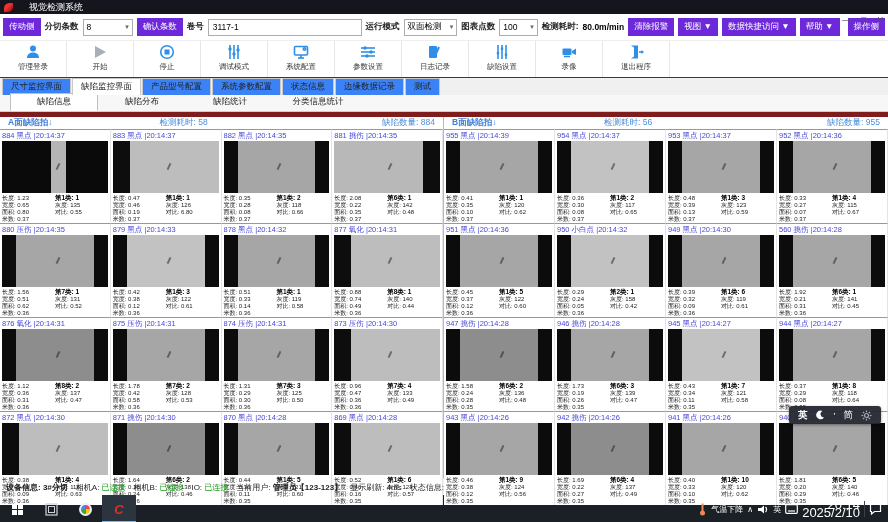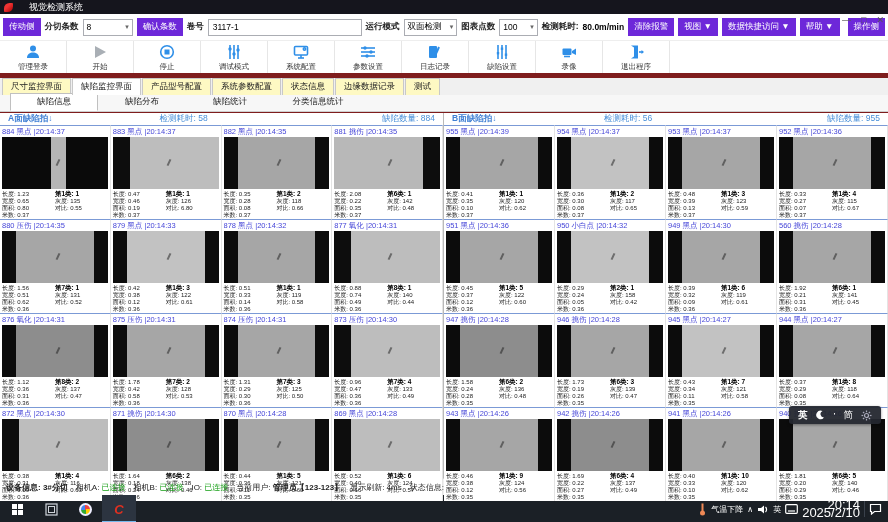--- a/index.html
+++ b/index.html
@@ -15,38 +15,38 @@
   .toolbar1 { height:27px; background:#fff; display:flex; align-items:center; gap:4px; padding:0 3px; font-size:8.5px; border-bottom:1px solid #eee; }
   .btn-blue { background:#6d28d9; color:#fff; padding:3px 6px; border-radius:0; white-space:nowrap; cursor:pointer; }
   .tb-label { font-weight:bold; color:#222; white-space:nowrap; }
   .combo { border:1px solid #abadb3; background:#fff; height:17px; display:flex; align-items:center; justify-content:space-between; padding:0 3px; gap:4px; }
   .combo .arr { color:#666; font-size:7px; }
   .textbox { border:1px solid #abadb3; height:17px; padding:0 4px; font-size:8.5px; width:180px; font-family:"Liberation Sans",sans-serif; }
   .speed-val { font-weight:bold; white-space:nowrap; }
   .spacer { flex:1; }
 
   
-  .toolbar2 { height:37px; background:#fff; display:flex; align-items:stretch; border-bottom:5px solid #7f1d1d; }
+  .toolbar2 { height:37px; background:#fff; display:flex; align-items:stretch; border-bottom:1px solid #7f1d1d; }
   .action { width:67px; display:flex; flex-direction:column; align-items:center; justify-content:flex-start; padding-top:2px; border-right:1px solid #e6e6e6; cursor:pointer; }
   .action .ic { height:18px; display:flex; align-items:center; justify-content:center; }
   .action .lbl { font-size:7.5px; color:#333; margin-top:1px; white-space:nowrap; }
   .action svg { stroke:#2f8fe8; fill:none; stroke-width:1.6; }
   .action svg .fillb { fill:#2f8fe8; stroke:none; }
   .action svg .fillg { fill:#a9afb5; stroke:none; }
 
   
   .tabs { height:17px; background:#f0f0f0; display:flex; align-items:flex-end; padding-left:2px; font-size:8.5px; }
-  .tab { padding:2px 8px 2px; border:1px solid #c8c8c8; border-bottom:none; background:#fef9c3; color:#222; margin-right:1px; cursor:pointer; white-space:nowrap; }
+  .tab { padding:2px 8px 2px; border:1px solid #c8c8c8; border-bottom:none; background:#3b82f6; color:#222; margin-right:1px; cursor:pointer; white-space:nowrap; }
   .tab.active { background:#fff; position:relative; }
   .subtabs { height:17px; background:#f7f7f7; display:flex; align-items:flex-end; padding-left:10px; font-size:8.5px; border-bottom:1px solid #cfcfcf; }
   .subtab { width:88px; text-align:center; padding:2px 0; border:1px solid transparent; color:#222; cursor:pointer; white-space:nowrap; }
   .subtab.active { background:#fff; border-color:#c0c0c0; border-bottom-color:#fff; }
 
   
-  .panels { height:366px; background:#fff; display:flex; border-top:1px solid #7f1d1d; }
+  .panels { height:366px; background:#fff; display:flex; border-top:5px solid #7f1d1d; }
   .panel { width:444px; display:flex; flex-direction:column; border-right:1px solid #b9b9b9; }
   .panel:last-child { border-right:none; }
   .panel-header { height:16px; display:flex; align-items:center; font-size:8.5px; padding:0 8px; color:#4a90d9; }
   .panel-header .p-title { font-weight:bold; color:#3f7fd4; }
   .panel-header .mid { flex:1; text-align:center; }
   .panel-header .right { width:120px; text-align:right; }
   .grid { flex:1; display:grid; grid-template-columns:repeat(4,1fr); grid-template-rows:repeat(4,1fr); }
   .cell { border-top:1px solid #7b9ad6; border-right:1px solid #e4e4e4; padding:0 2px; display:flex; flex-direction:column; overflow:hidden; cursor:pointer; background:#fff; }
   .cell-head { font-size:7.5px; color:#4646d8; height:11px; line-height:11px; white-space:nowrap; overflow:hidden; }
   .cell-img { height:52px; position:relative; }

